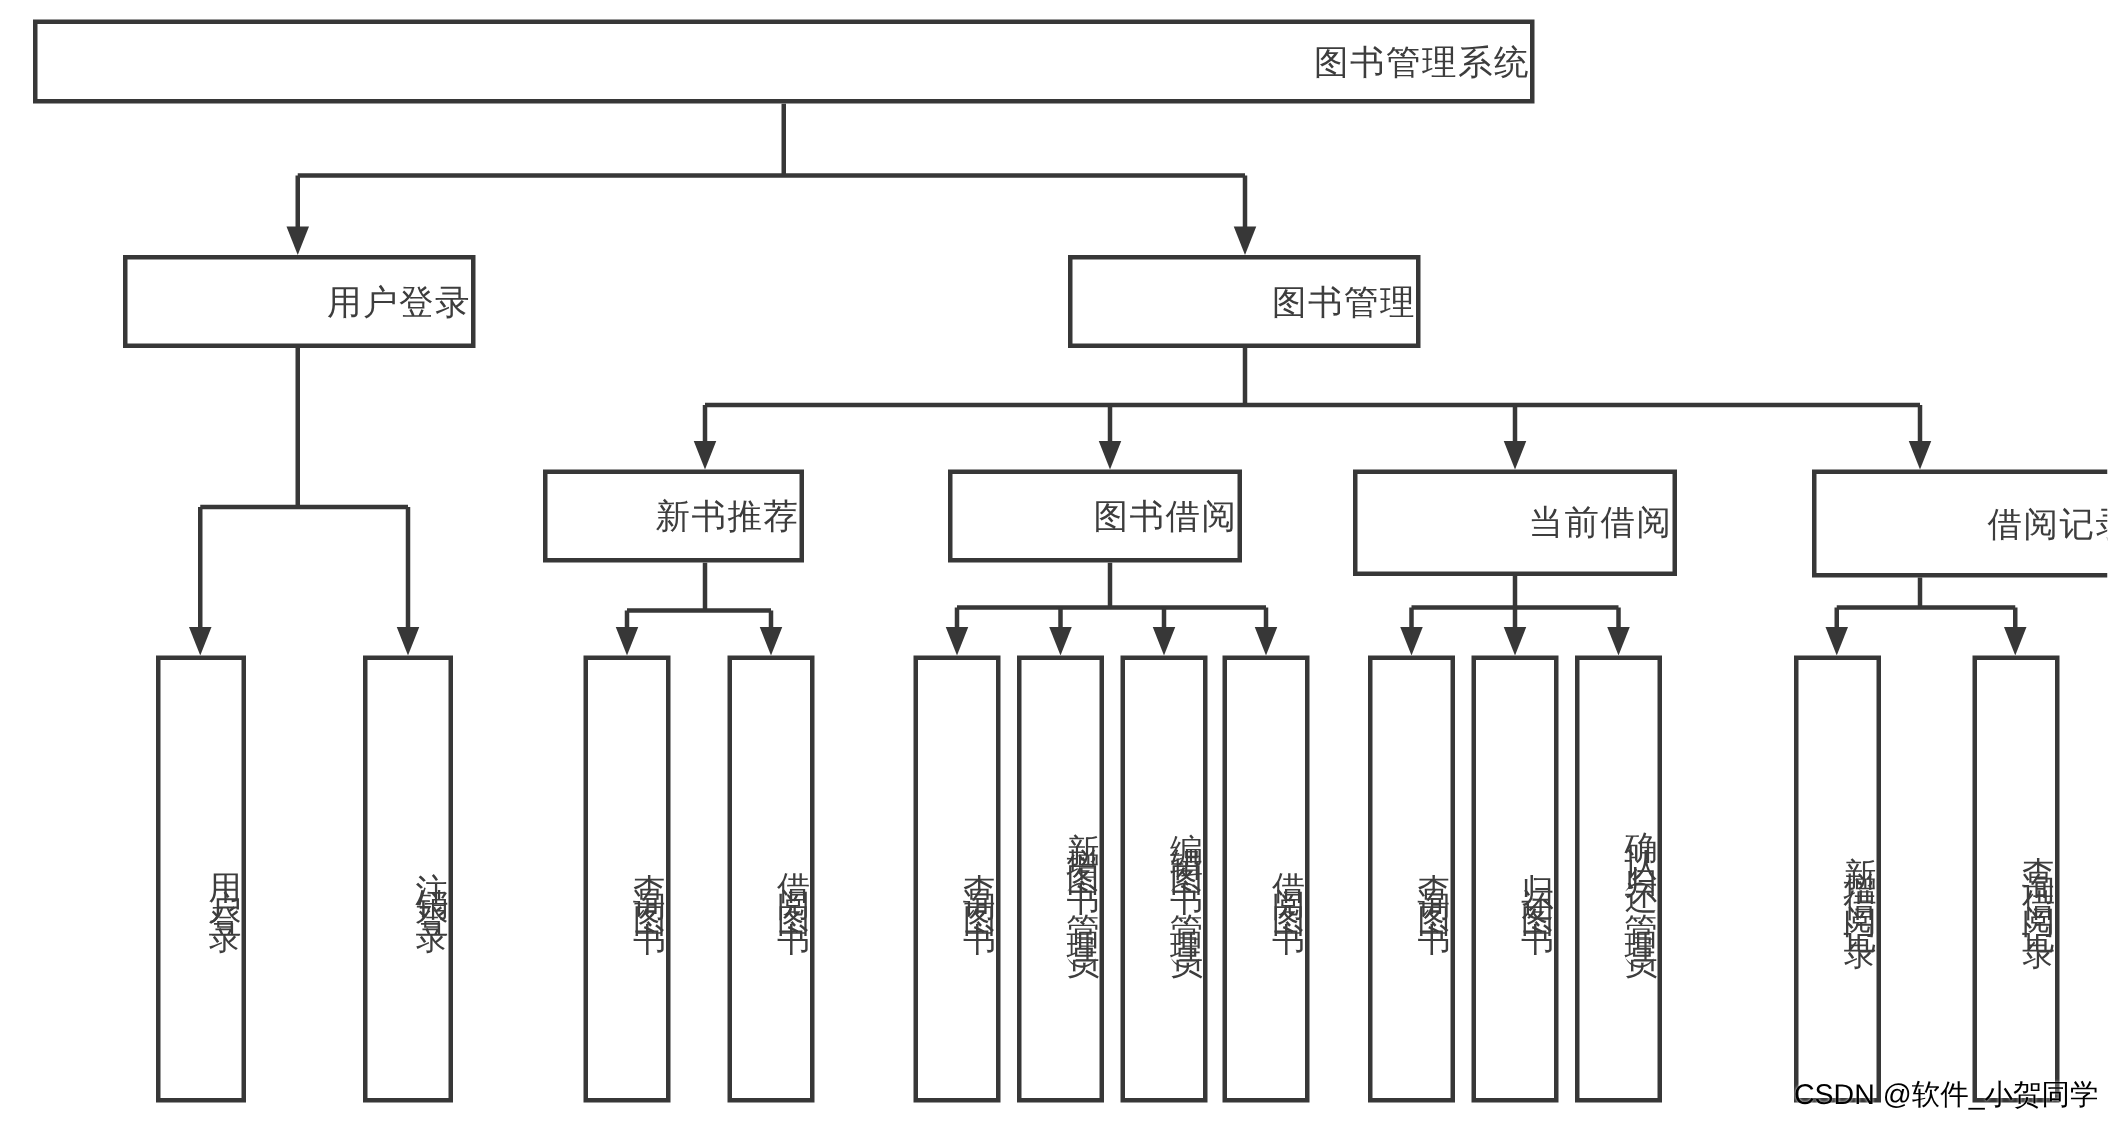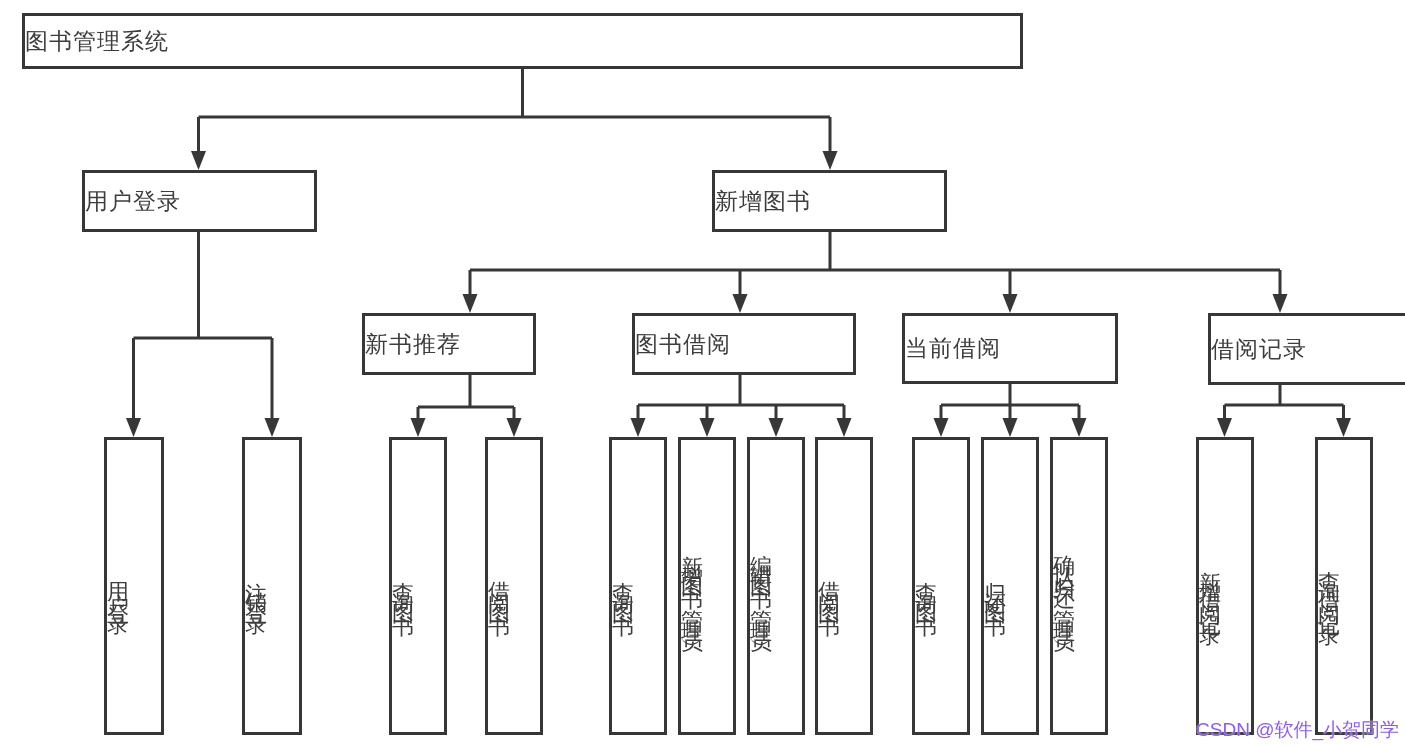--- a/index.html
+++ b/index.html
@@ -23,42 +23,42 @@
     height: 747px;
     display: block;
   }
   .box {
     position: absolute;
     box-sizing: border-box;
     background: #ffffff;
     border: 3px solid #373737;
     display: flex;
     align-items: center;
-    justify-content: flex-start;
+    justify-content: flex-end;
     color: #3d3d3d;
   }
   .hbox span {
     font-size: 23px;
     letter-spacing: 1px;
     white-space: nowrap;
   }
   .vbox span {
     writing-mode: vertical-rl;
     text-orientation: mixed;
     font-size: 22px;
     line-height: 1;
     letter-spacing: 11px;
     white-space: nowrap;
   }
   .watermark {
     position: absolute;
     right: 6px;
     bottom: 4px;
     font-size: 19px;
-    color: #8b5cf6;
+    color: #000000;
     text-shadow: 0 0 2px #ffffff;
     white-space: nowrap;
     z-index: 5;
   }
 </style>
 </head>
 <body>
 
 <div class="canvas">
 
@@ -118,27 +118,27 @@
     </svg>
 
   <div class="box hbox" style="left:22px;top:13px;width:1001px;height:56px">
     <span>图书管理系统</span>
   </div>
 
   <div class="box hbox" style="left:82px;top:170px;width:235px;height:62px">
     <span>用户登录</span>
   </div>
   <div class="box hbox" style="left:712px;top:170px;width:235px;height:62px">
-    <span>新增图书</span>
+    <span>图书管理</span>
   </div>
 
   <div class="box hbox" style="left:362px;top:313px;width:174px;height:62px">
     <span>新书推荐</span>
   </div>
-  <div class="box hbox" style="left:632px;top:313px;width:224px;height:62px">
+  <div class="box hbox" style="left:632px;top:313px;width:196px;height:62px">
     <span>图书借阅</span>
   </div>
   <div class="box hbox" style="left:902px;top:313px;width:216px;height:71px">
     <span>当前借阅</span>
   </div>
   <div class="box hbox" style="left:1208px;top:313px;width:216px;height:72px">
     <span>借阅记录</span>
   </div>
 
   <div class="box vbox" style="left:104px;top:437px;width:60px;height:298px">

